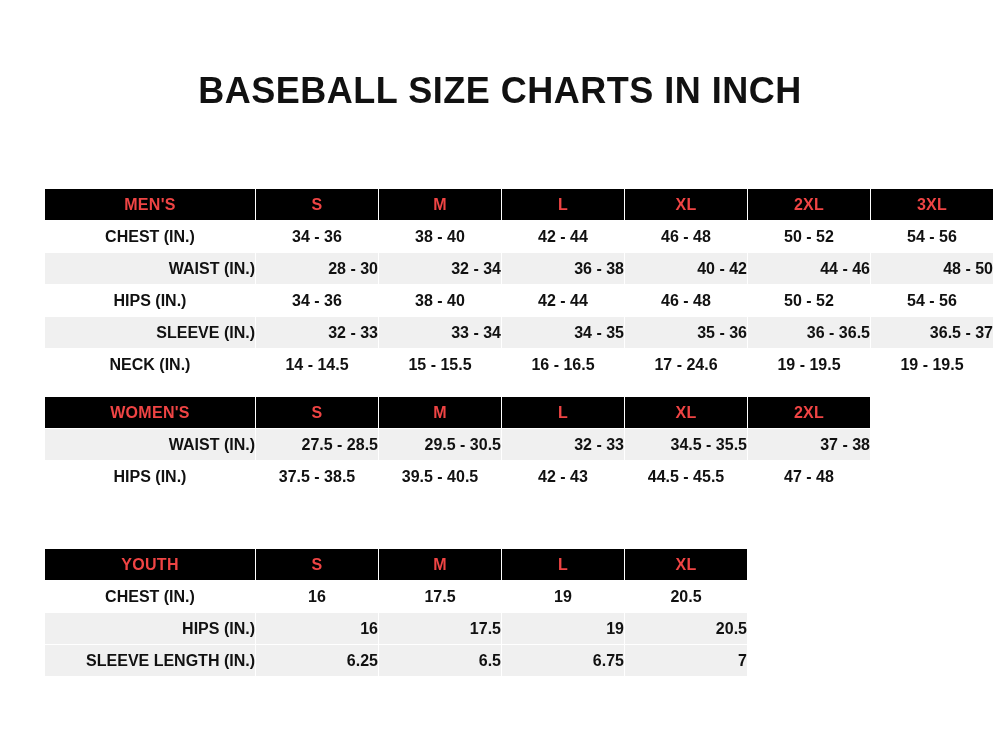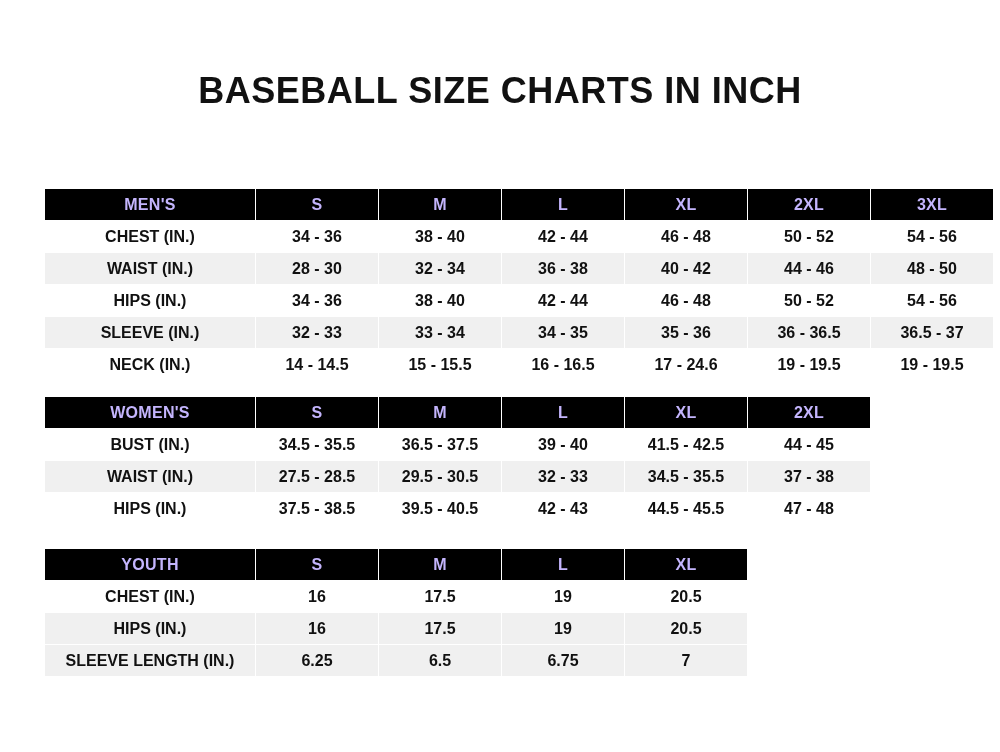--- a/index.html
+++ b/index.html
@@ -47,34 +47,35 @@
     font-weight: bold;
     text-align: center;
     color: #111111;
     padding: 0;
     height: 31px;
     line-height: 31px;
     white-space: nowrap;
   }
   .hdr th {
     background: #000000;
-    color: #c4b5fd;
+    color: #ef4444;
     font-size: 16px;
     font-weight: bold;
     letter-spacing: 0.3px;
   }
   .hdr th.label-col {
     text-align: center;
   }
   .row-odd td {
     background: #ffffff;
     margin-top: 40px;
   }
   .row-even td {
     background: #f0f0f0;
+    text-align: right;
   }
   .label-col {
     width: 210px;
   }
   
   #mens-chart .label-col { width: 210px; }
   #mens-chart .val-col { width: 122px; }
   
   #womens-chart .label-col { width: 210px; }
   #womens-chart .val-col { width: 122px; }
@@ -162,28 +163,20 @@
         <tr class="hdr">
             <th class="label-col">WOMEN'S</th>
             <th class="val-col">S</th>
             <th class="val-col">M</th>
             <th class="val-col">L</th>
             <th class="val-col">XL</th>
             <th class="val-col">2XL</th>
           </tr>
       </thead>
       <tbody>
-          <tr class="row-odd">
-            <td class="label-col">BUST (IN.)</td>
-            <td class="val-col">34.5 - 35.5</td>
-            <td class="val-col">36.5 - 37.5</td>
-            <td class="val-col">39 - 40</td>
-            <td class="val-col">41.5 - 42.5</td>
-            <td class="val-col">44 - 45</td>
-          </tr>
           <tr class="row-even">
             <td class="label-col">WAIST (IN.)</td>
             <td class="val-col">27.5 - 28.5</td>
             <td class="val-col">29.5 - 30.5</td>
             <td class="val-col">32 - 33</td>
             <td class="val-col">34.5 - 35.5</td>
             <td class="val-col">37 - 38</td>
           </tr>
           <tr class="row-odd">
             <td class="label-col">HIPS (IN.)</td>

